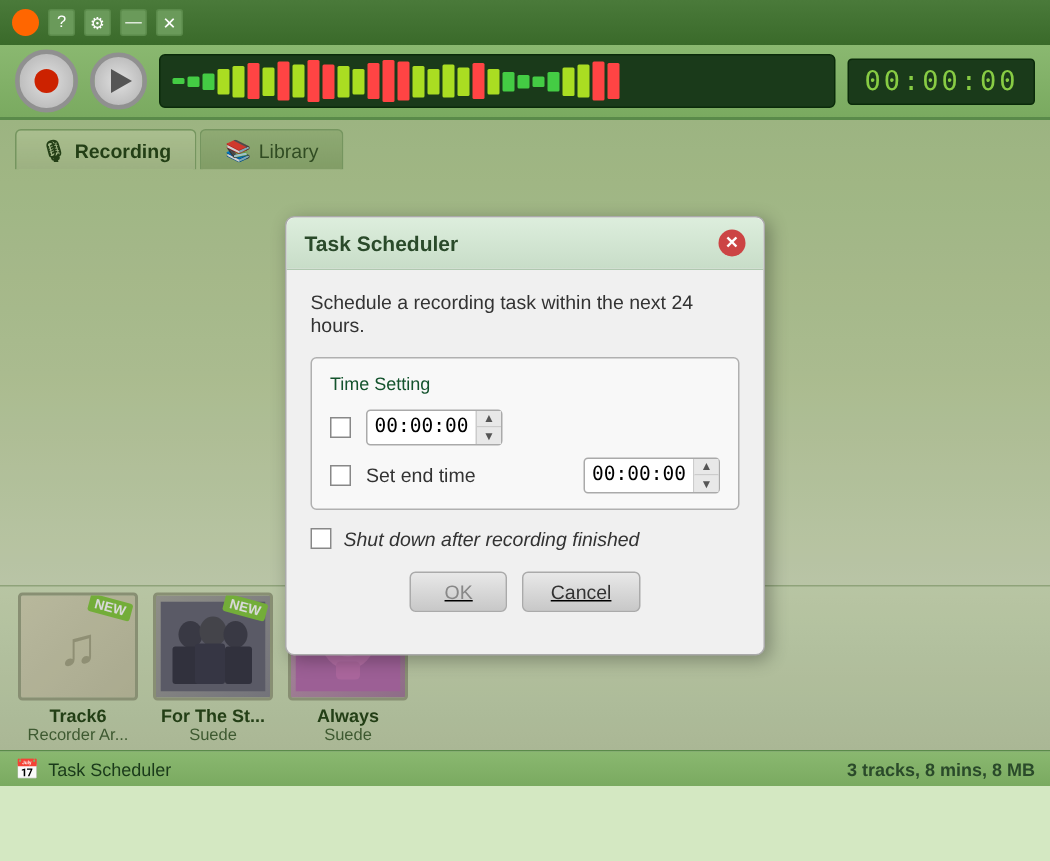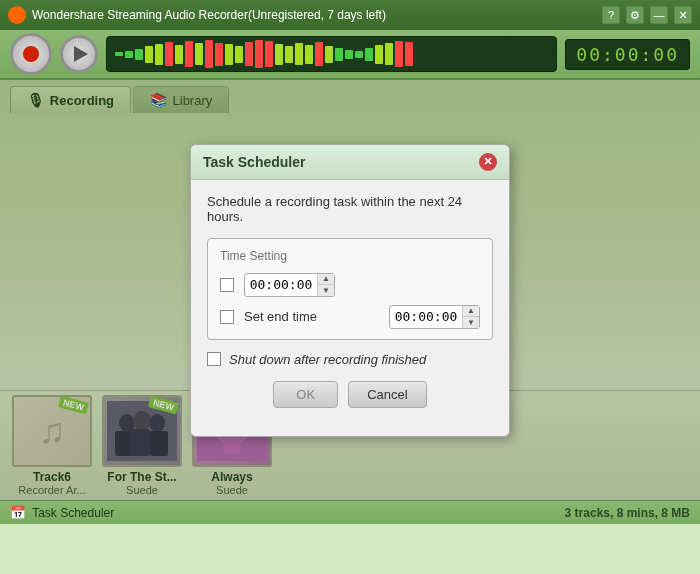--- a/index.html
+++ b/index.html
@@ -223,21 +223,21 @@
     }
     .time-setting-group {
       border: 1px solid #b0b0b0;
       border-radius: 4px;
       padding: 10px 12px;
       margin-bottom: 12px;
       background: #f8f8f8;
     }
     .group-label {
       font-size: 12px;
-      color: #737373;
+      color: #14532d;
       margin-bottom: 10px;
     }
     .time-row {
       display: flex;
       align-items: center;
       gap: 10px;
       margin-bottom: 8px;
     }
     .time-row:last-child { margin-bottom: 0; }
     .time-checkbox {
@@ -305,20 +305,21 @@
     }
     .shutdown-label {
       font-size: 13px;
       color: #333;
     }
     .modal-footer {
       display: flex;
       justify-content: center;
       gap: 10px;
       padding-bottom: 14px;
+      text-decoration: underline;
     }
     .btn-ok {
       padding: 5px 22px;
       background: linear-gradient(to bottom, #e8e8e8, #c8c8c8);
       border: 1px solid #aaa;
       border-radius: 4px;
       color: #888;
       cursor: pointer;
       font-size: 13px;
     }
@@ -419,21 +420,20 @@
       font-size: 13px;
     }
     .status-text { flex: 1; }
     .status-info { color: #2a4a2a; font-weight: bold; }
   </style>
 </head>
 <body>
 
 <div id="titlebar">
   <div class="logo"></div>
-  <span class="title-text">Wondershare Streaming Audio Recorder(Unregistered, 7 days left)</span>
   <div class="title-buttons">
     <div class="title-btn">?</div>
     <div class="title-btn">⚙</div>
     <div class="title-btn">—</div>
     <div class="title-btn">✕</div>
   </div>
 </div>
 
 <div id="transport">
   <div class="rec-btn">

